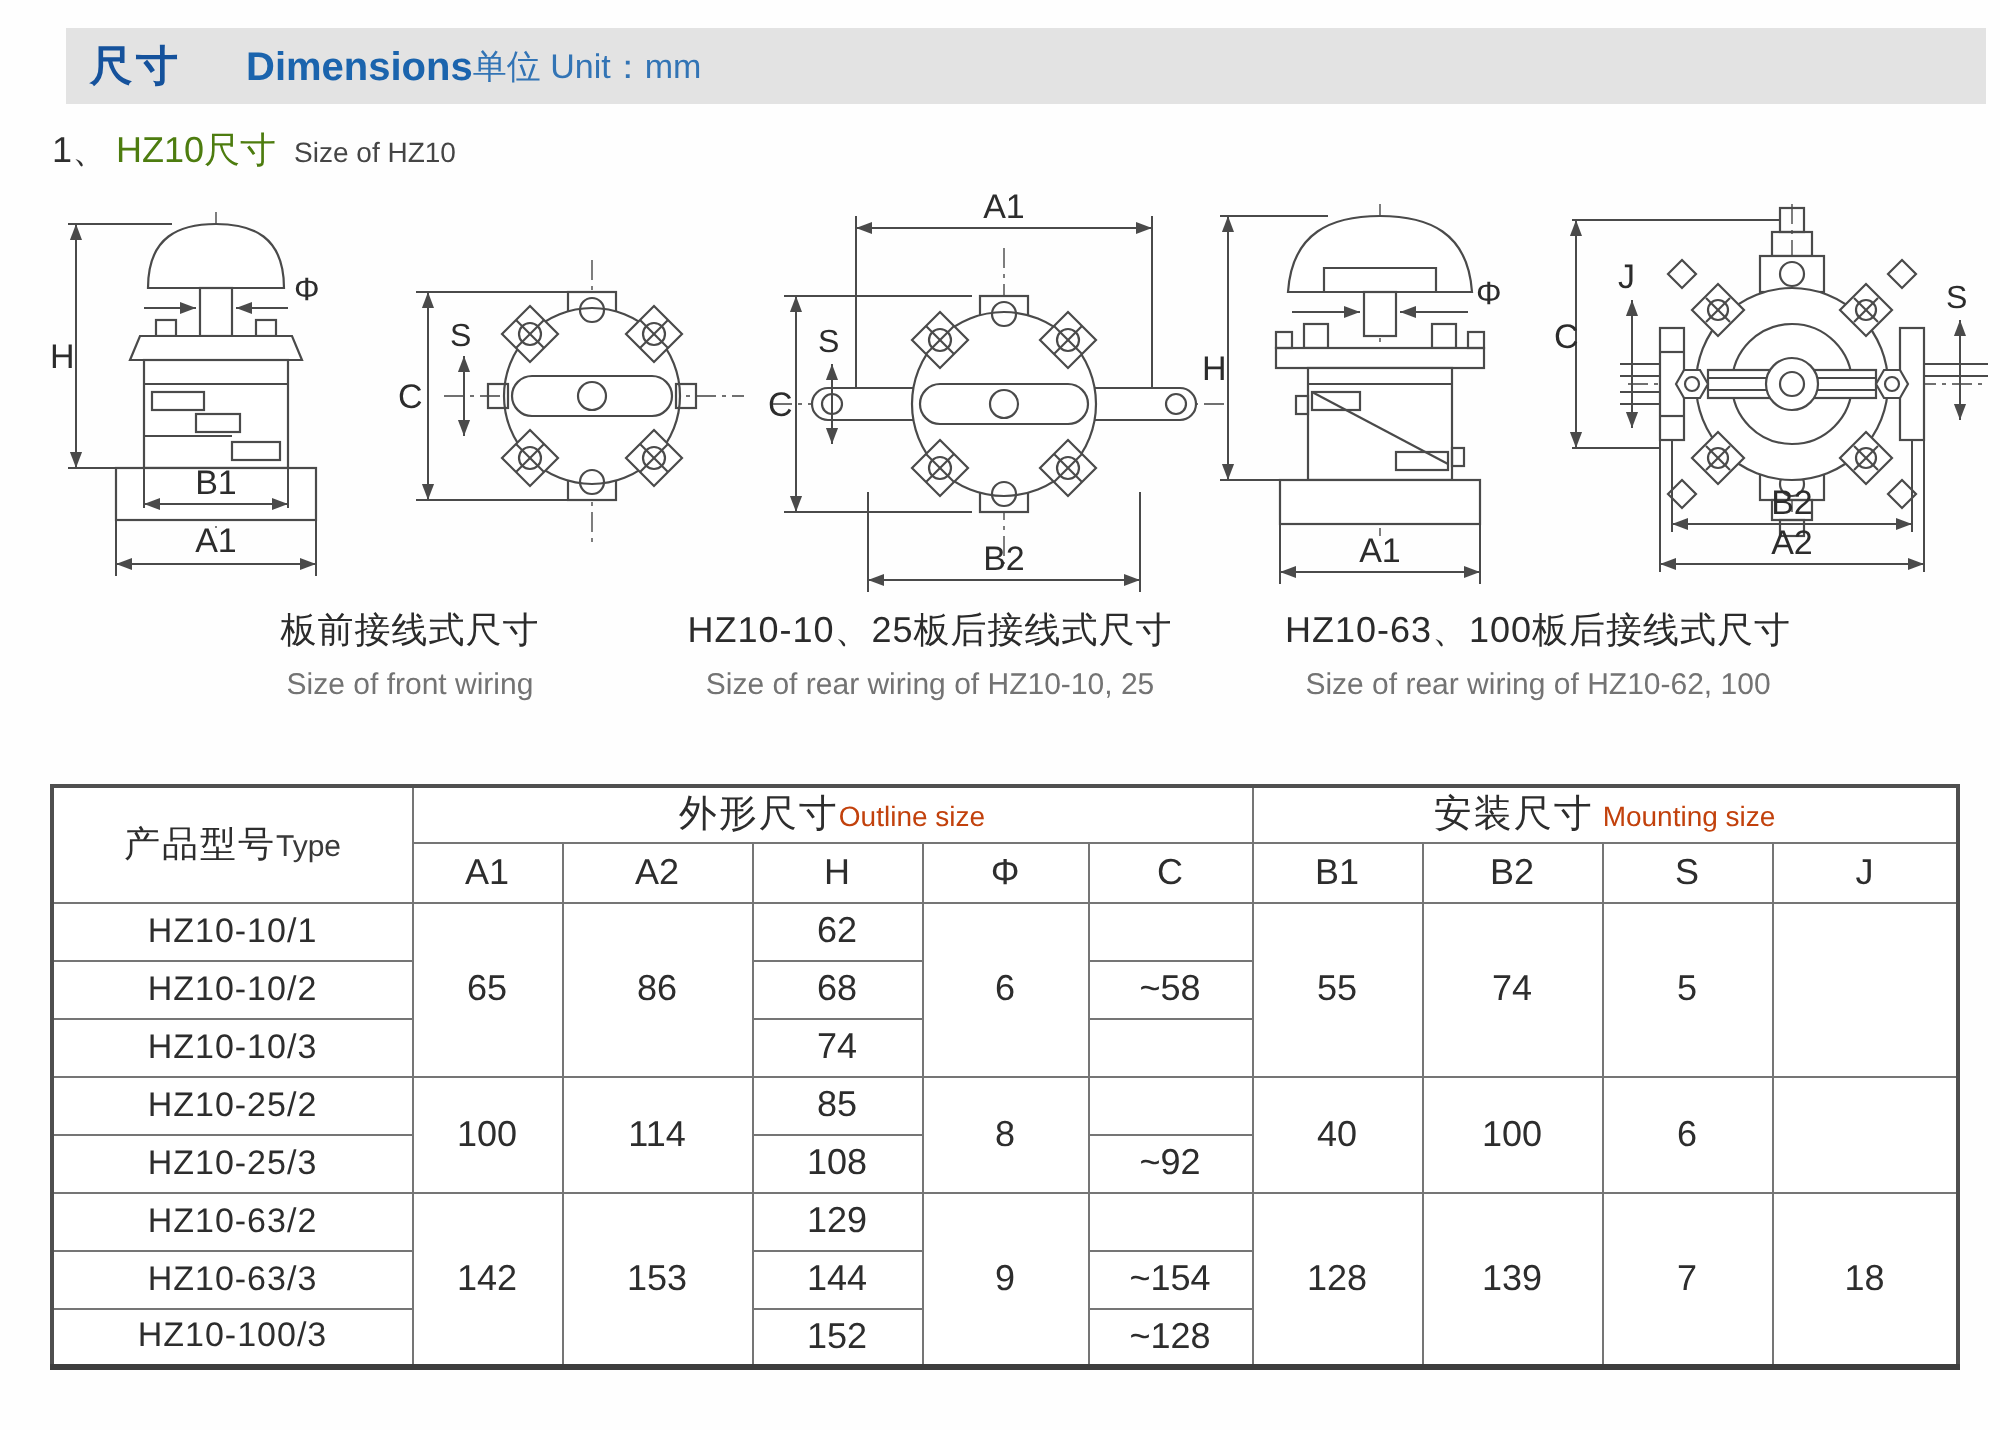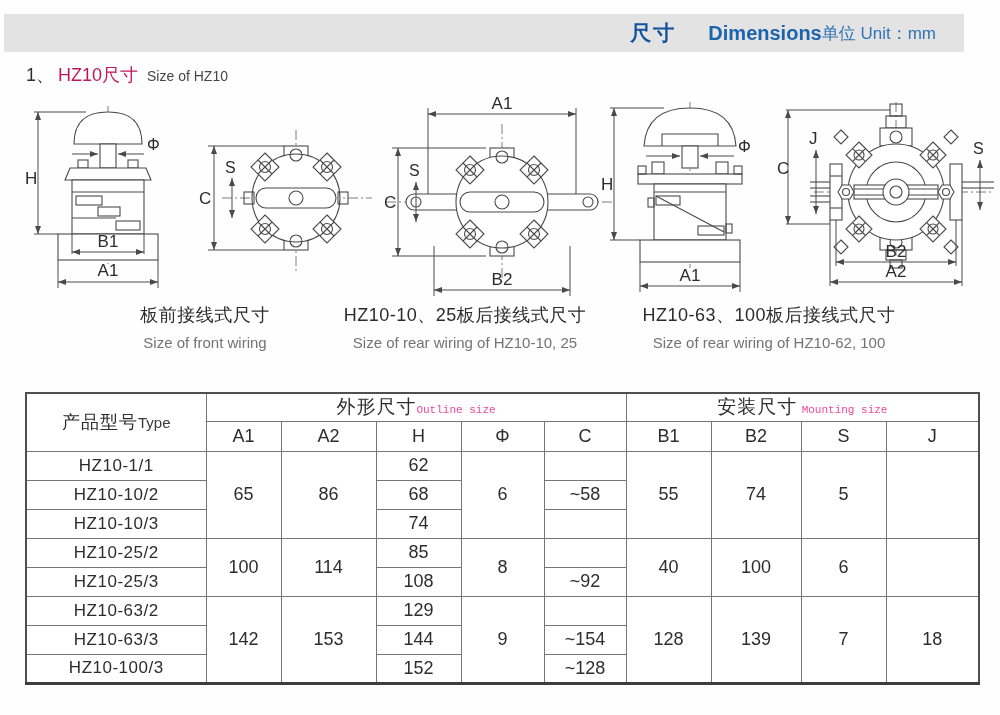--- a/index.html
+++ b/index.html
@@ -1,30 +1,30 @@
 <!DOCTYPE html>
 <html><head>
 <meta charset="utf-8">
 <style>
   html,body{margin:0;padding:0;background:#fff;}
   body{width:1000px;height:715px;font-family:"Liberation Sans",sans-serif;position:relative;overflow:hidden;color:#333;}
   .page{position:relative;width:1000px;height:715px;background:#fefefe;}
 
   
-  .titlebar{position:absolute;left:4px;top:14px;width:960px;height:38px;background:#e3e3e3;
-    display:flex;align-items:center;justify-content:flex-end;padding:0 28px;box-sizing:border-box;}
+  .titlebar{position:absolute;left:33px;top:14px;width:960px;height:38px;background:#e3e3e3;
+    display:flex;align-items:center;justify-content:flex-start;padding:0 12px;box-sizing:border-box;}
   .title-left{display:flex;align-items:baseline;}
   .title-zh{font-size:21px;font-weight:bold;color:#15529c;letter-spacing:2px;}
   .title-en{font-size:20px;font-weight:700;color:#1b64ad;margin-left:32px;}
   .unit{font-size:17px;color:#3274b5;}
 
   
   .section{position:absolute;left:26px;top:63px;display:flex;align-items:baseline;}
   .sec-idx{font-size:18px;color:#2f2f2f;}
-  .sec-zh{font-size:18px;color:#be185d;margin-left:4px;}
+  .sec-zh{font-size:18px;color:#4d7c0f;margin-left:4px;}
   .sec-en{font-size:14px;color:#454545;margin-left:9px;}
 
   
   .drawing{position:absolute;}
   .drawing path,.drawing rect,.drawing circle,.drawing line,.drawing polygon,.drawing ellipse{
     fill:none;stroke:#4a4a4a;stroke-width:1.1;}
   .drawing .wf{fill:#ffffff;}
   .drawing .dim{stroke-width:1;}
   .drawing .cl{stroke:#707070;stroke-width:0.9;stroke-dasharray:10 3 2 3;}
   .drawing text{font-family:"Liberation Sans",sans-serif;font-size:16px;fill:#2c2c2c;stroke:none;}
@@ -38,21 +38,21 @@
 
   
   .dim-table{position:absolute;left:25px;top:392px;width:953px;border-collapse:collapse;
     table-layout:fixed;background:#fff;border:2px solid #4f4f4f;border-bottom:3px solid #3d3d3d;}
   .dim-table th,.dim-table td{border:1px solid #757575;text-align:center;vertical-align:middle;
     padding:0;font-weight:normal;color:#2d2d2d;}
   .dim-table thead tr.grp{height:28px;}
   .dim-table thead tr.sub{height:30px;}
   .dim-table tbody tr{height:29px;}
   .gh-zh{font-size:19px;letter-spacing:1px;}
-  .gh-en{font-size:11px;color:#ec4899;font-family:Liberation Mono, monospace;}
+  .gh-en{font-size:14px;color:#c2410c;}
   .type-zh{font-size:18px;letter-spacing:1px;}
   .type-en{font-size:15px;color:#3a3a3a;}
   .sub th{font-size:18px;}
   .dim-table td{font-size:18px;}
   td.model{font-size:17px;letter-spacing:0.5px;}
 </style>
 </head>
 <body>
 
 <div class="page">
@@ -372,21 +372,21 @@
         <th>C</th>
         <th>B1</th>
         <th>B2</th>
         <th>S</th>
         <th>J</th>
       </tr>
     </thead>
     <tbody>
 
       <tr>
-        <td class="model">HZ10-1/1</td>
+        <td class="model">HZ10-10/1</td>
         <td rowspan="3">65</td>
         <td rowspan="3">86</td>
         <td>62</td>
         <td rowspan="3">6</td>
         <td></td>
         <td rowspan="3">55</td>
         <td rowspan="3">74</td>
         <td rowspan="3">5</td>
         <td rowspan="3"></td>
       </tr>

